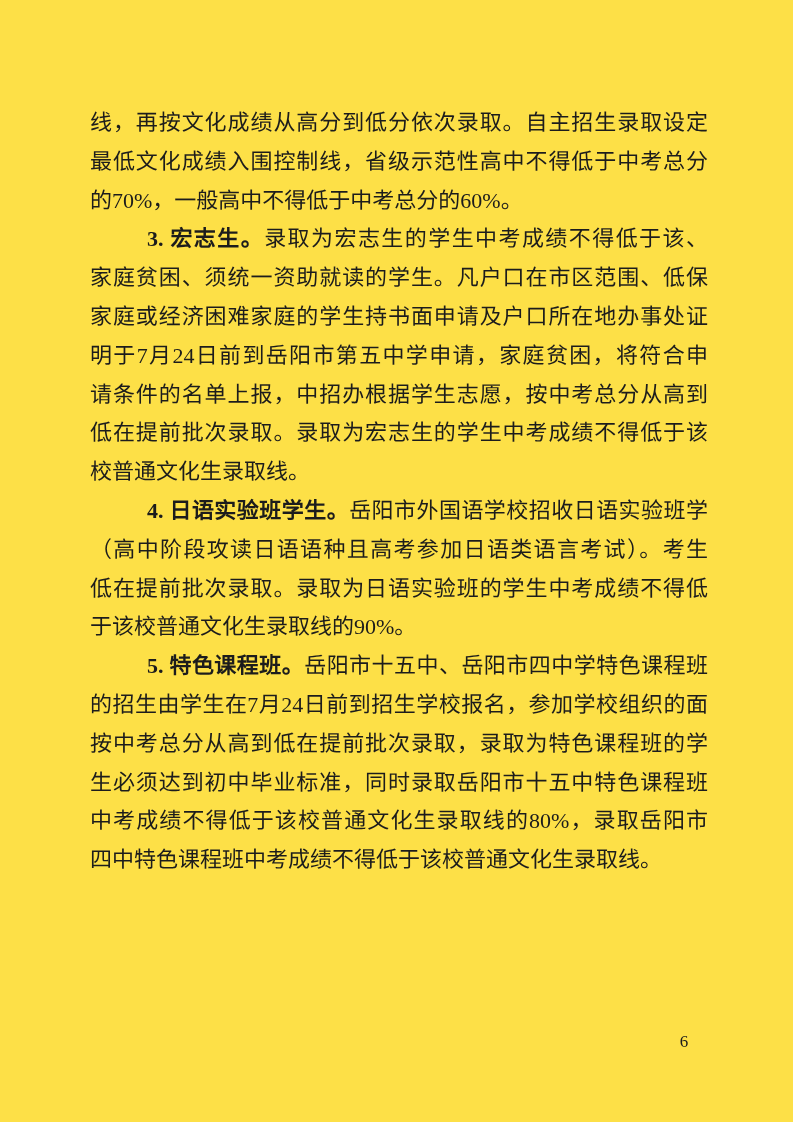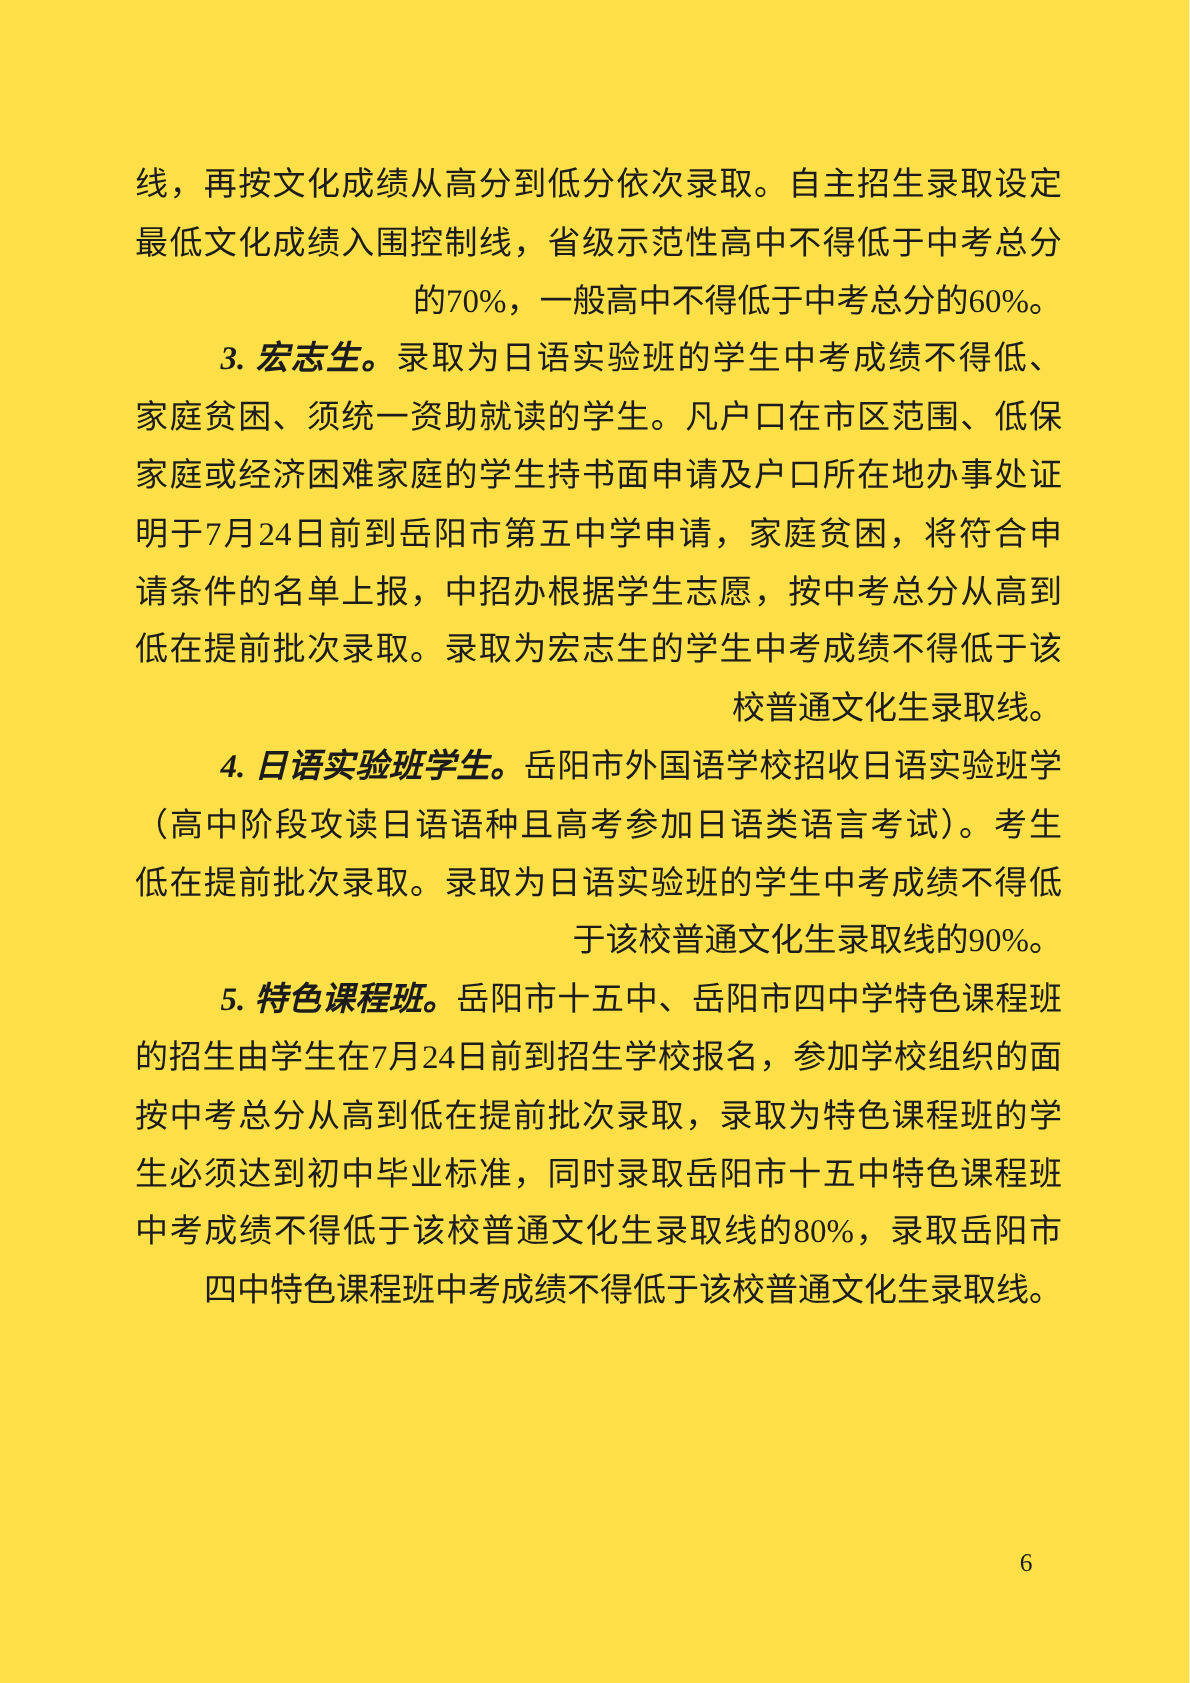--- a/index.html
+++ b/index.html
@@ -33,26 +33,25 @@
     text-align: justify;
     text-align-last: justify;
     overflow: hidden;
     white-space: normal;
     word-break: break-all;
   }
   .ln.first {
     text-indent: 57px;
   }
   .ln.last {
-    text-align: right;
+    text-align: left;
     text-align-last: auto;
   }
   .bh {
     font-weight: bold;
-    font-style: italic;
   }
   .page-number {
     position: absolute;
     left: 672px;
     top: 1030px;
     width: 24px;
     font-size: 17px;
     line-height: 24px;
     text-align: center;
     color: #1c1c1c;
@@ -64,21 +63,21 @@
 <div class="page">
   <div class="content">
 
     <div class="para">
       <div class="ln"><span>线，再按文化成绩从高分到低分依次录取。自主招生录取设定</span></div>
       <div class="ln"><span>最低文化成绩入围控制线，省级示范性高中不得低于中考总分</span></div>
       <div class="ln last"><span>的70%，一般高中不得低于中考总分的60%。</span></div>
     </div>
 
     <div class="para">
-      <div class="ln first"><span class="bh">3. 宏志生。</span><span>录取为日语实验班的学生中考成绩不得低、</span></div>
+      <div class="ln first"><span class="bh">3. 宏志生。</span><span>录取为宏志生的学生中考成绩不得低于该、</span></div>
       <div class="ln"><span>家庭贫困、须统一资助就读的学生。凡户口在市区范围、低保</span></div>
       <div class="ln"><span>家庭或经济困难家庭的学生持书面申请及户口所在地办事处证</span></div>
       <div class="ln"><span>明于7月24日前到岳阳市第五中学申请，家庭贫困，将符合申</span></div>
       <div class="ln"><span>请条件的名单上报，中招办根据学生志愿，按中考总分从高到</span></div>
       <div class="ln"><span>低在提前批次录取。录取为宏志生的学生中考成绩不得低于该</span></div>
       <div class="ln last"><span>校普通文化生录取线。</span></div>
     </div>
 
     <div class="para">
       <div class="ln first"><span class="bh">4. 日语实验班学生。</span><span>岳阳市外国语学校招收日语实验班学生</span></div>

